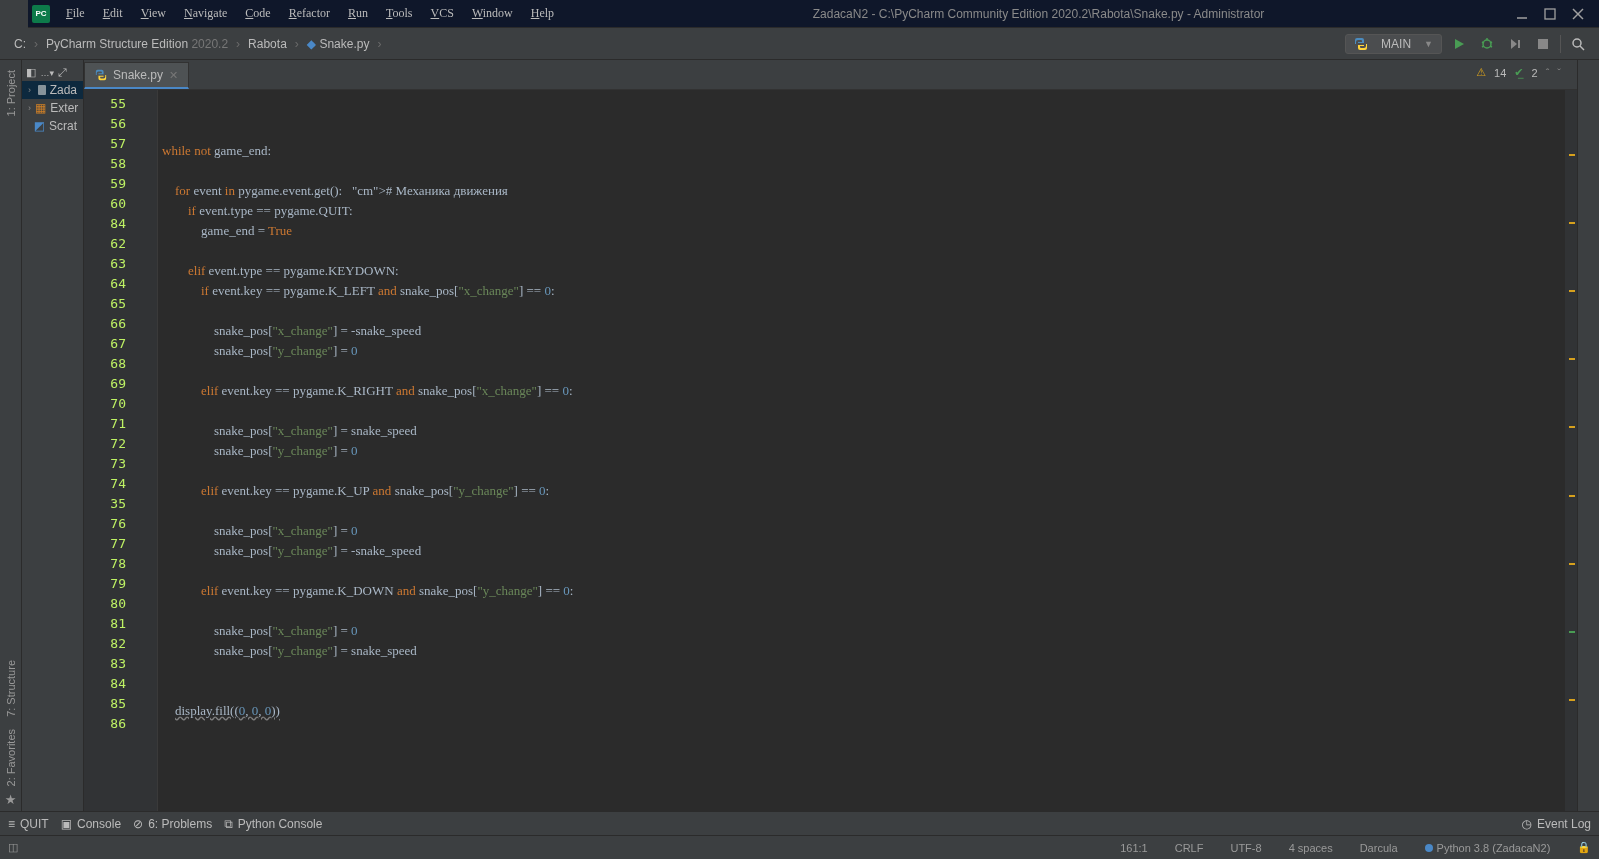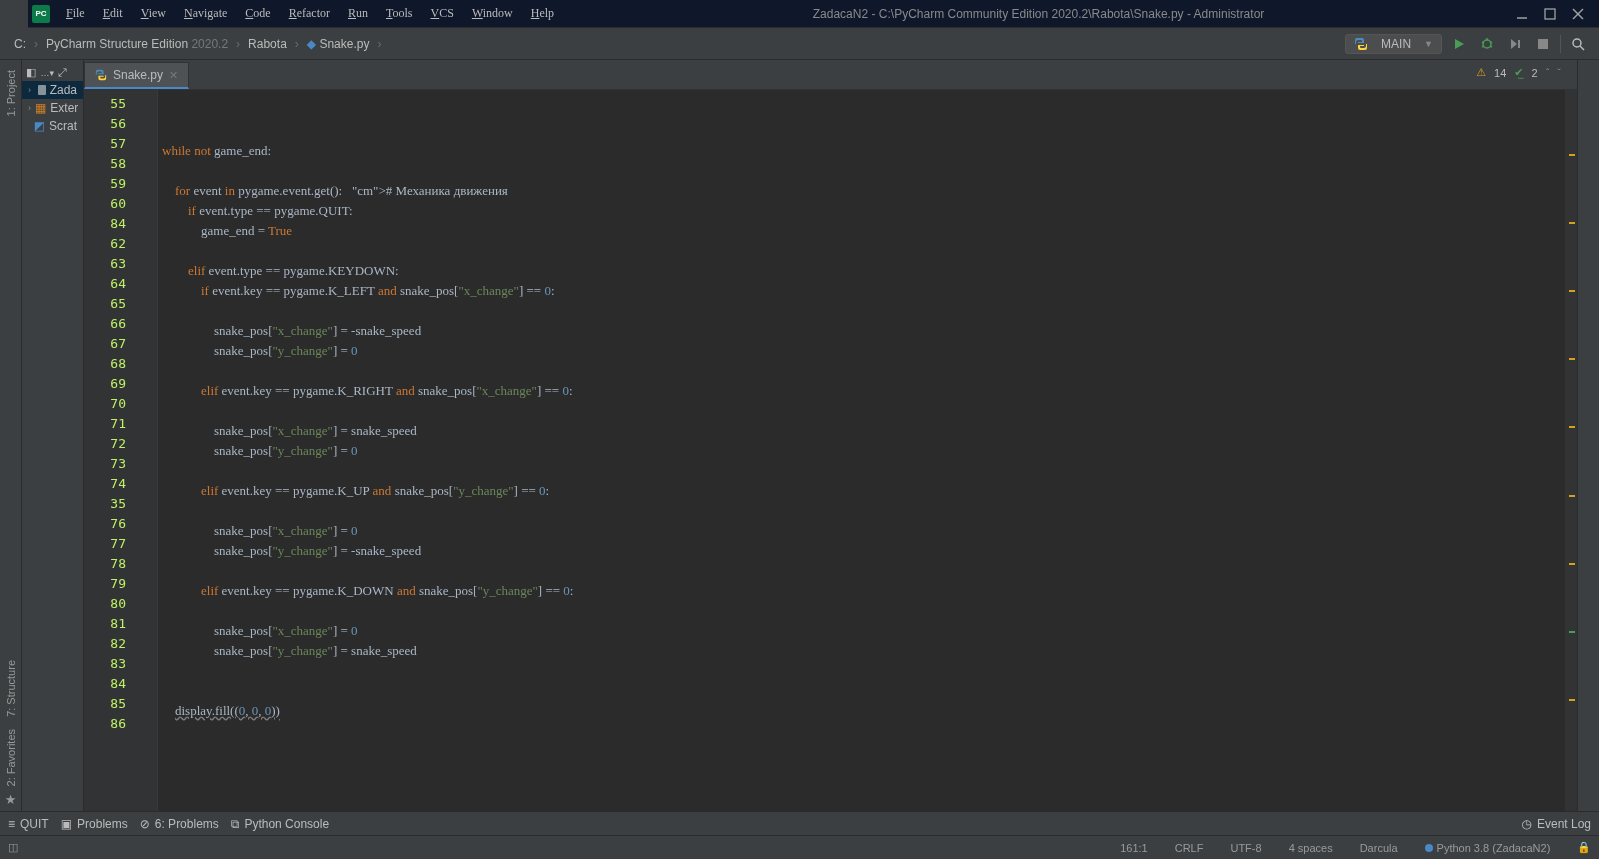--- a/index.html
+++ b/index.html
@@ -434,21 +434,21 @@
   <div class="right-gutter"></div>
 </div>
 
 <div class="tool-strip">
   <div class="titem">
     <span>≡</span>
     <span>QUIT</span>
   </div>
   <div class="titem">
     <span>▣</span>
-    <span>Problems</span>
+    <span>Console</span>
   </div>
   <div class="titem">
     <span>⊘</span>
     <span>6: Problems</span>
   </div>
   <div class="titem">
     <span>⧉</span>
     <span>Python Console</span>
   </div>
   <div class="tool-right">

